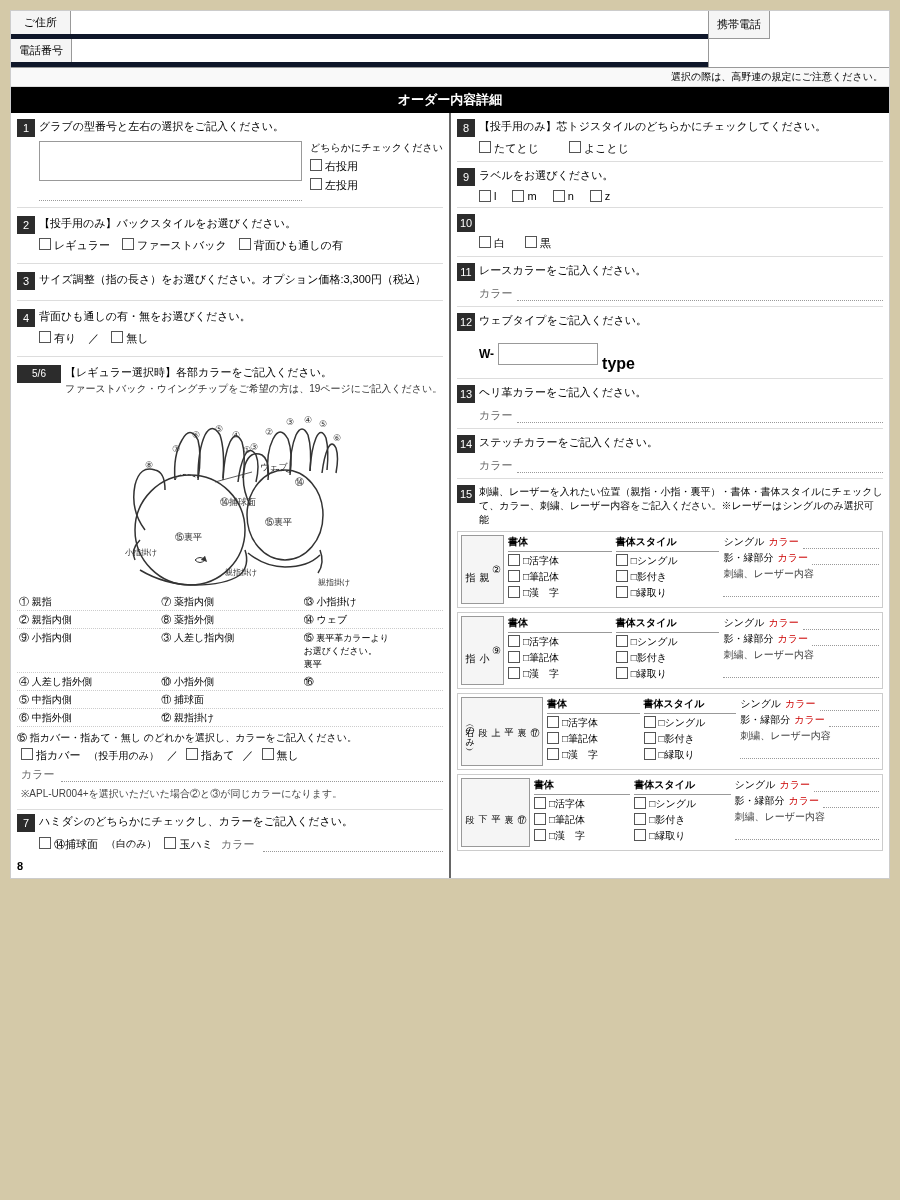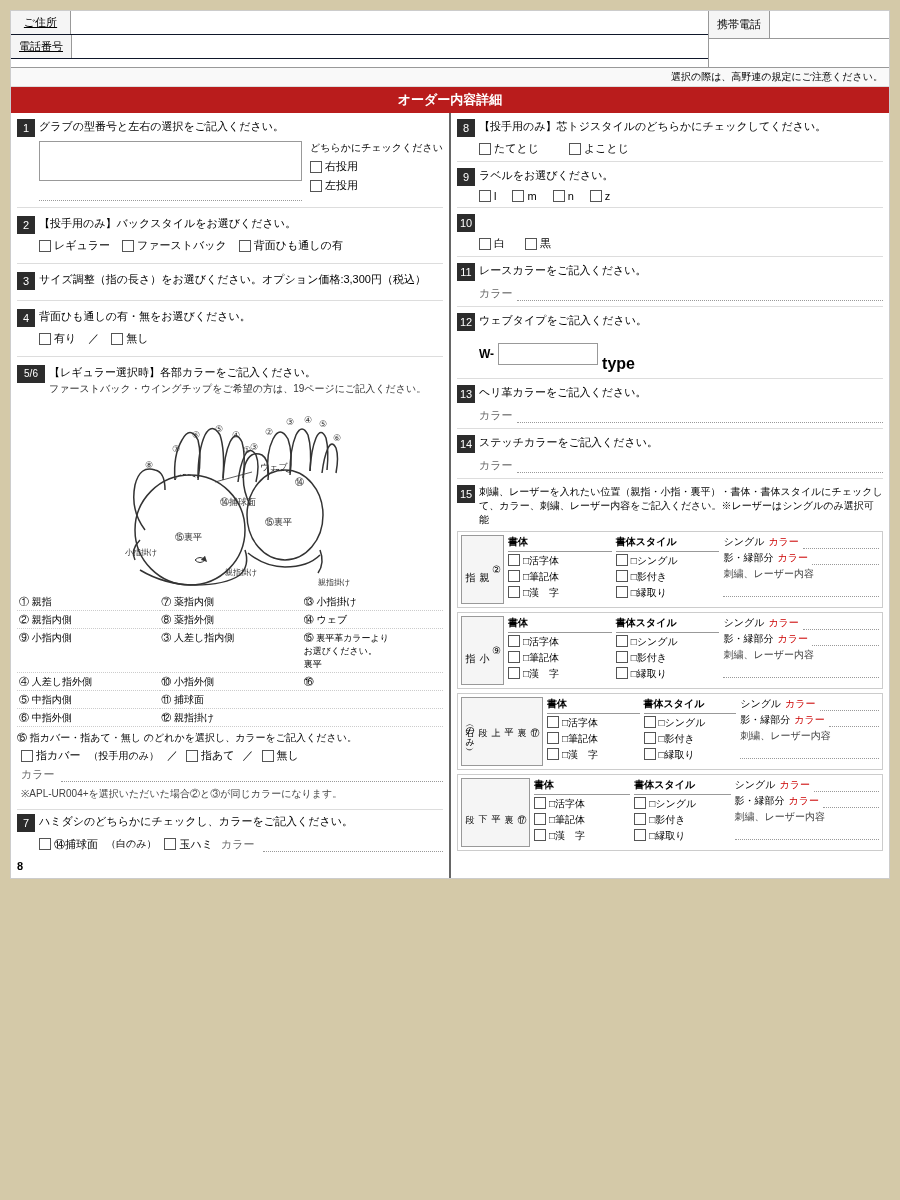--- a/index.html
+++ b/index.html
@@ -19,60 +19,59 @@
     .header-area {
       display: flex;
       border-bottom: 1px solid #999;
     }
     .header-left {
       flex: 1;
       border-right: 1px solid #999;
     }
     .address-row {
       display: flex;
-      border-bottom: 1px solid #0f172a;
-      text-decoration: underline;
+      border-bottom: 5px solid #0f172a;
     }
     .address-label {
       padding: 4px 8px;
       background: #f5f5f5;
       border-right: 1px solid #999;
       min-width: 60px;
       text-align: center;
       font-size: 11px;
     }
     .address-value {
       flex: 1;
       padding: 4px 8px;
     }
     .header-right {
       min-width: 180px;
       display: flex;
-      flex-direction: column;
+      flex-direction: row;
       font-family: Liberation Mono, monospace;
     }
     .phone-row {
       display: flex;
       border-bottom: 1px solid #999;
       height: 28px;
     }
     .phone-label {
       padding: 4px 8px;
       background: #f5f5f5;
       border-right: 1px solid #999;
       font-size: 11px;
       display: flex;
       align-items: center;
     }
     .mobile-row {
       display: flex;
       height: 28px;
     }
     .section-title-bar {
-      background: #b91c1c;
+      background: #000000;
       color: white;
       text-align: center;
       padding: 4px;
       font-size: 13px;
       font-weight: bold;
     }
     .notice-bar {
       text-align: right;
       font-size: 10px;
       padding: 2px 6px;
@@ -119,21 +118,20 @@
     }
     .checkbox-row {
       display: flex;
       align-items: center;
       gap: 12px;
       margin: 4px 0 4px 22px;
       flex-wrap: wrap;
     }
     .checkbox-item {
       display: flex;
-      align-items: center;
       gap: 3px;
       font-size: 11px;
     }
     .checkbox-box {
       width: 12px;
       height: 12px;
       border: 1px solid #555;
       display: inline-block;
       flex-shrink: 0;
     }
@@ -374,21 +372,21 @@
           <span>／</span>
           <div class="checkbox-item">
             <span class="checkbox-box"></span>
             <span>無し</span>
           </div>
         </div>
       </div>
 
       <div class="glove-section">
         <div class="section5-header">
-          <span class="section-num" style="font-size:10px; min-width:28px; width:28px;">5/6</span>
+          <span class="section-num" style="font-size:10px; min-width:28px; width:44px;">5/6</span>
           <div>
             <div class="section5-label">【レギュラー選択時】各部カラーをご記入ください。</div>
             <div style="font-size:10px; color:#333; margin-top:2px;">ファーストバック・ウイングチップをご希望の方は、19ページにご記入ください。</div>
           </div>
         </div>
 
         <div class="glove-diagram-area">
           <svg class="glove-img" viewBox="0 0 240 190">
 
             <g transform="translate(10,10)">

